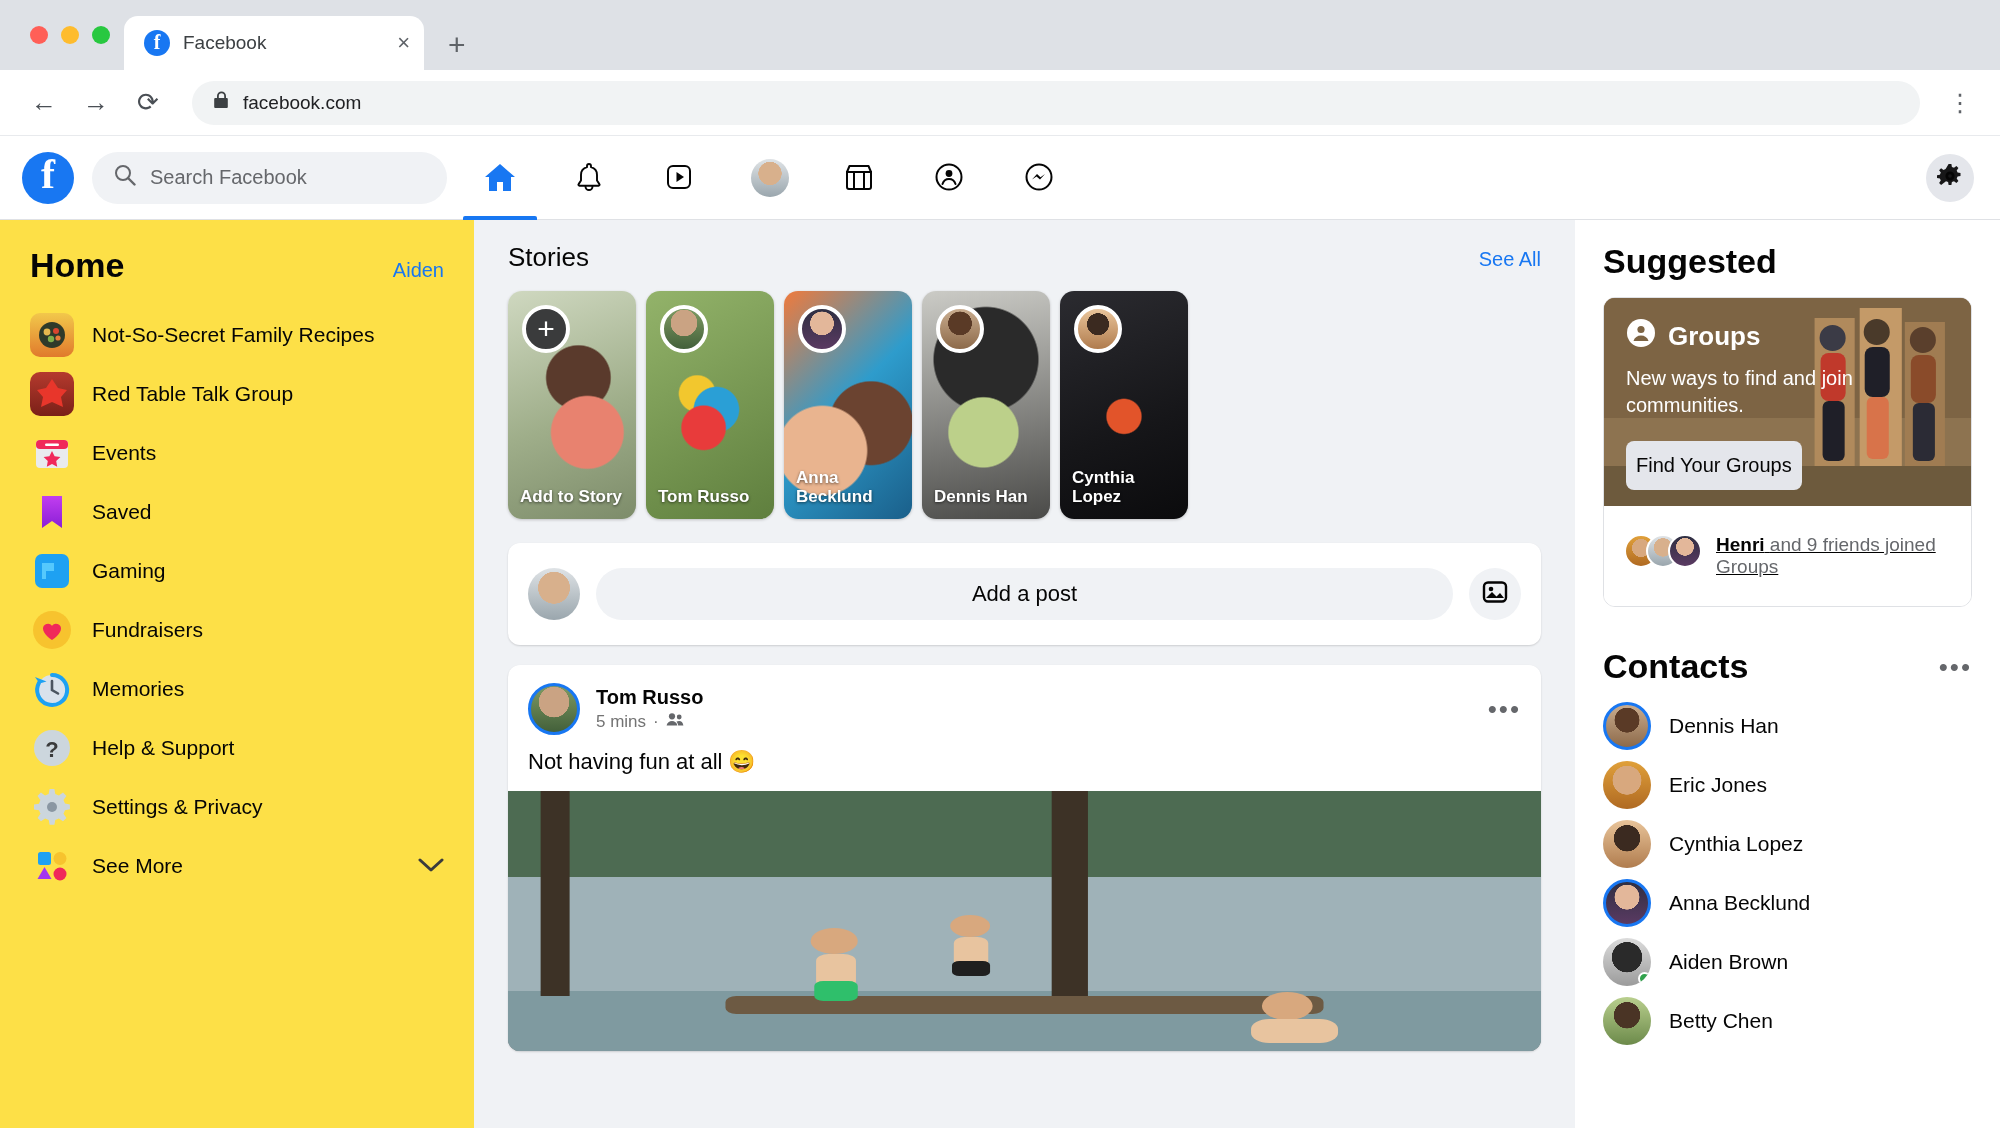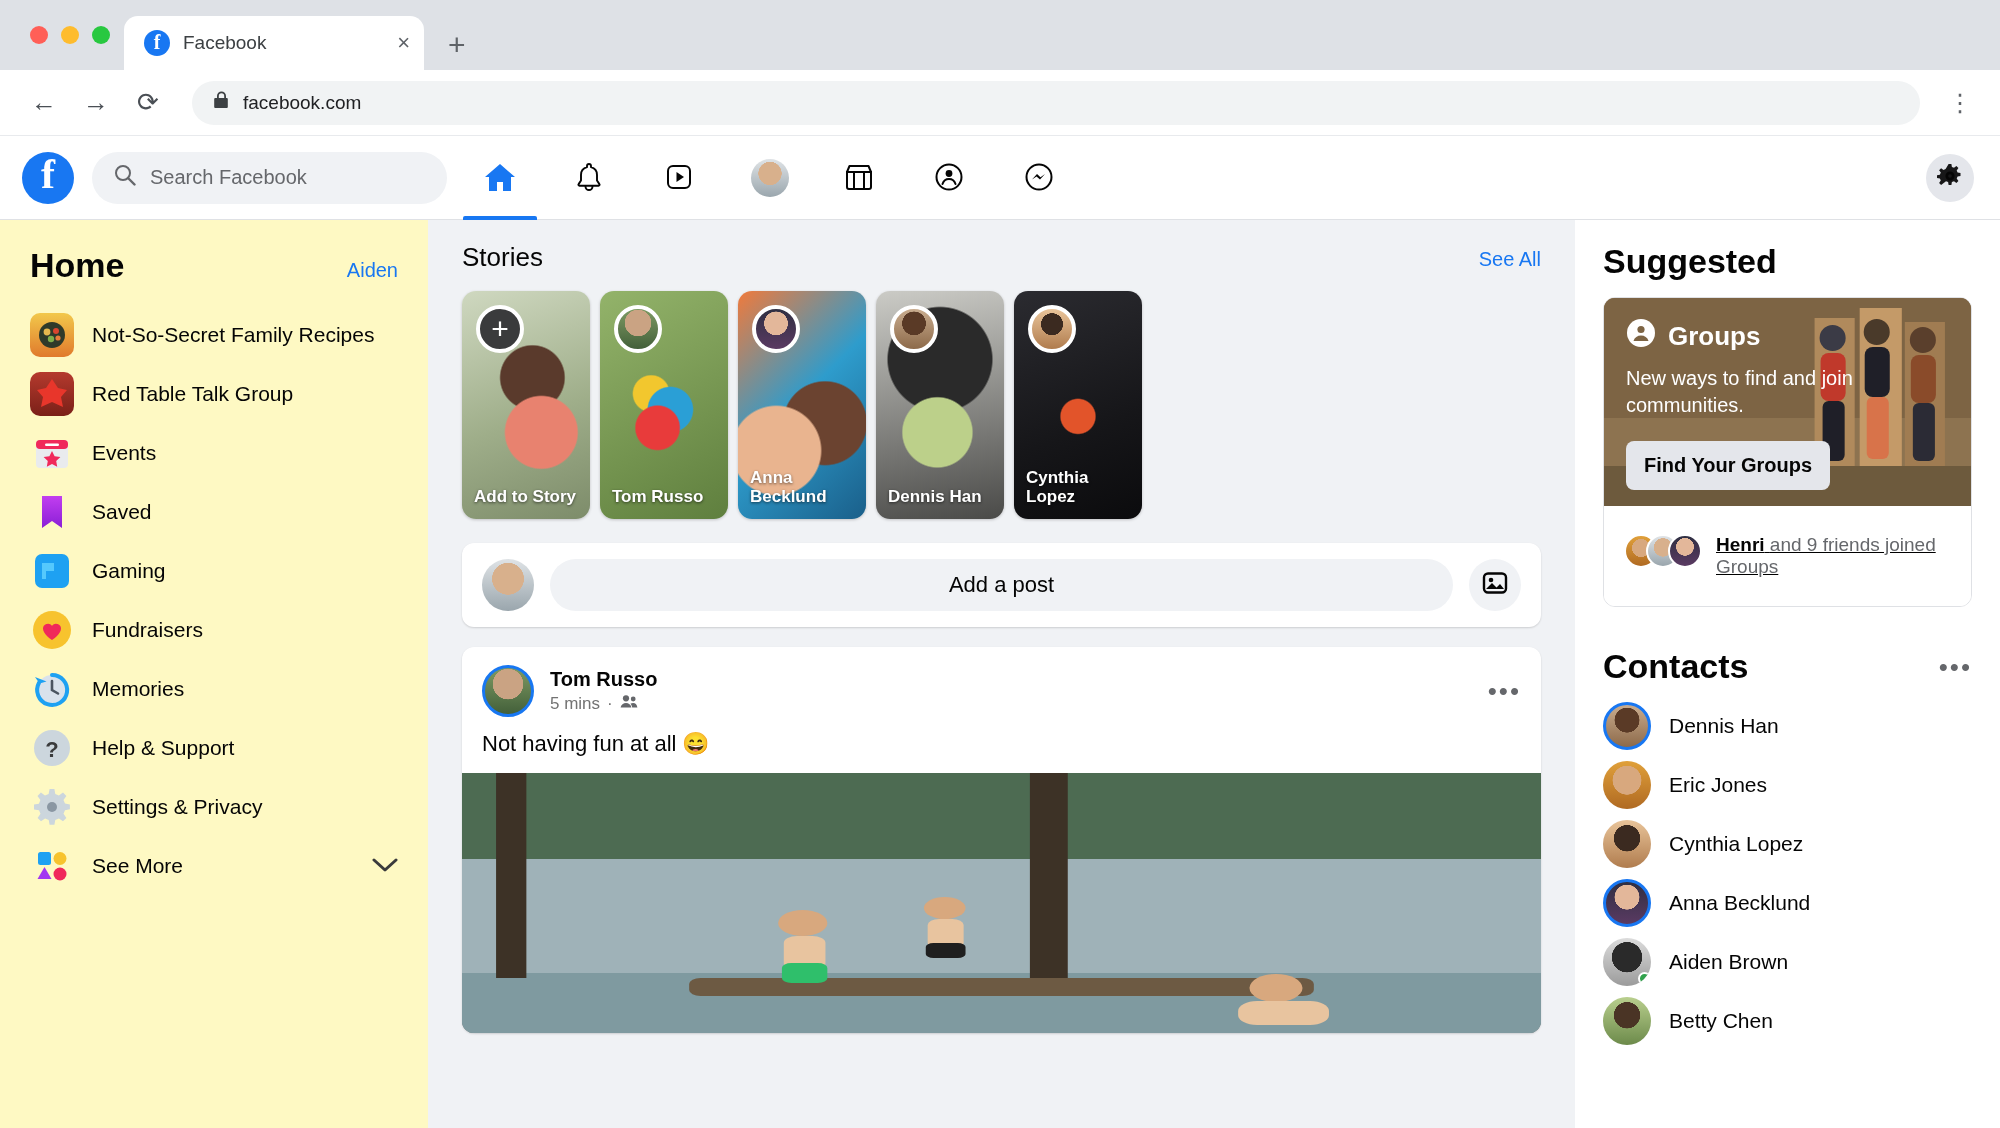--- a/index.html
+++ b/index.html
@@ -102,21 +102,21 @@
     position: absolute; right: 26px; width: 48px; height: 48px;
     border-radius: 50%; background: #e4e6eb;
     display: flex; align-items: center; justify-content: center; cursor: pointer;
   }
 
   
   .fb-body { flex: 1; display: flex; background: #f0f2f5; overflow: hidden; }
 
   
   .left {
-    width: 428px; background: #fef9c3; padding: 26px 30px 0 30px;
+    width: 474px; background: #fde047; padding: 26px 30px 0 30px;
     flex-shrink: 0; overflow: hidden;
   }
   .left-head { display: flex; align-items: baseline; justify-content: space-between; margin-bottom: 20px; }
   .left-title { font-size: 34px; font-weight: bold; color: #050505; }
   .create-link { font-size: 20px; color: #1877f2; cursor: pointer; }
   .side-item {
     display: flex; align-items: center; gap: 18px; height: 59px; cursor: pointer;
   }
   .side-ico { width: 44px; height: 44px; border-radius: 10px; flex-shrink: 0; overflow:hidden; position: relative; }
   .side-ico.circle { border-radius: 50%; }
@@ -144,21 +144,21 @@
     background: #3a3b3c; display: flex; align-items: center; justify-content: center;
     color: #fff; font-size: 30px; line-height: 1;
   }
   .story-name {
     position: absolute; left: 12px; right: 8px; bottom: 12px; z-index: 2;
     color: #fff; font-size: 17px; font-weight: bold; line-height: 1.15;
     text-shadow: 0 1px 3px rgba(0,0,0,.6);
   }
 
   .card { background: #fff; border-radius: 12px; box-shadow: 0 1px 2px rgba(0,0,0,.15); }
-  .composer { margin-top: 24px; padding: 16px 20px; display: flex; align-items: center; gap: 16px; }
+  .composer { margin-top: 24px; padding: 25px 20px; display: flex; align-items: center; gap: 16px; }
   .comp-av { width: 52px; height: 52px; border-radius: 50%; overflow: hidden; flex-shrink: 0; }
   .comp-box {
     flex: 1; height: 52px; background: #f0f2f5; border-radius: 26px;
     display: flex; align-items: center; justify-content: center; cursor: text;
   }
   .comp-ph { font-size: 22px; color: #050505; }
   .comp-photo {
     width: 52px; height: 52px; border-radius: 50%; background: #f0f2f5;
     display: flex; align-items: center; justify-content: center; cursor: pointer; flex-shrink: 0;
   }
@@ -181,22 +181,22 @@
   .r-title { font-size: 34px; font-weight: bold; color: #050505; margin-bottom: 16px; }
   .sugg-card {
     border: 1px solid #dfe1e5; border-radius: 12px; overflow: hidden; margin-bottom: 40px;
   }
   .sugg-img { height: 208px; position: relative; overflow: hidden; }
   .sugg-overlay { position: absolute; inset: 0; padding: 20px 22px; color: #fff; }
   .sugg-g { display: flex; align-items: center; gap: 12px; font-size: 26px; font-weight: bold; }
   .sugg-desc { font-size: 20px; margin-top: 10px; line-height: 1.35; font-weight: 500; }
   .sugg-btn {
     position: absolute; left: 22px; bottom: 16px; background: #e4e6eb;
-    color: #050505; font-size: 20px; font-weight: bold;
-    padding: 13px 18px; border-radius: 8px; cursor: pointer;
+    color: #050505; font-size: 20px; font-weight: normal;
+    padding: 13px 10px; border-radius: 8px; cursor: pointer;
   }
   .sugg-foot { display: flex; gap: 14px; padding: 28px 20px; background: #fff; text-decoration: underline; }
   .stack { display: flex; }
   .stack .sa { width: 34px; height: 34px; border-radius: 50%; border: 2px solid #fff; margin-left: -12px; overflow: hidden; }
   .stack .sa:first-child { margin-left: 0; }
   .sugg-foot-txt { font-size: 19px; color: #65676b; }
   .sugg-foot-txt b { color: #050505; font-weight: bold; }
 
   .contacts-head { display: flex; align-items: center; justify-content: space-between; margin-bottom: 10px; }
   .c-kebab { font-size: 26px; color: #65676b; letter-spacing: 2px; cursor: pointer; line-height: 1; }

